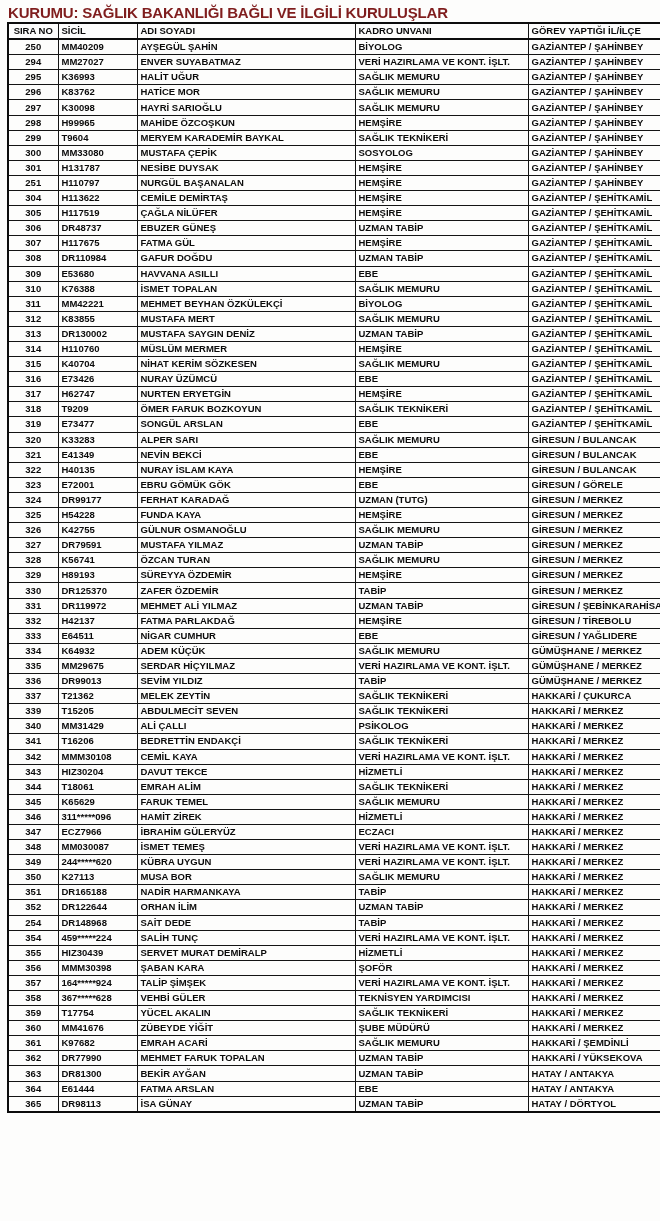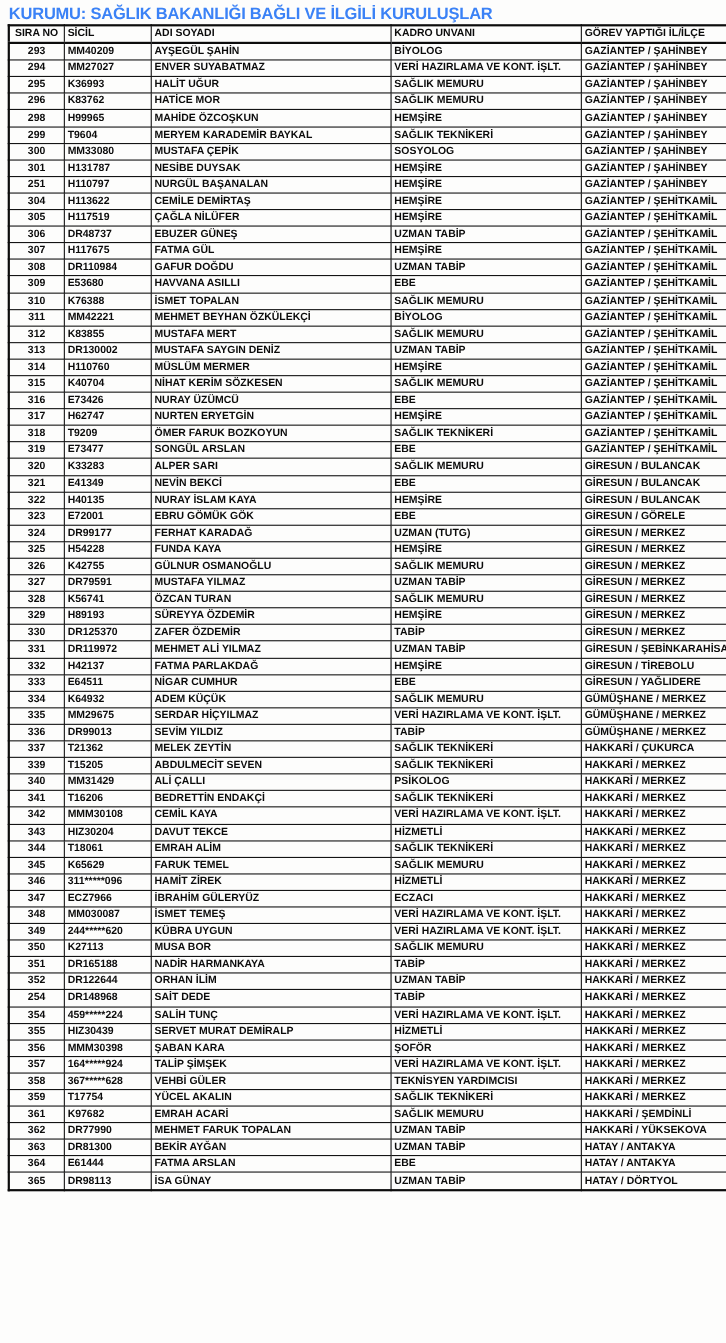--- a/index.html
+++ b/index.html
@@ -11,21 +11,21 @@
   .page {
     position: relative;
     width: 660px;
     height: 1221px;
     background: #fdfdfc;
     overflow: hidden;
   }
   .doc-title {
     font-size: 15px;
     font-weight: bold;
-    color: #3b82f6;
+    color: #7f1d1d;
     padding: 4px 0 1px 8px;
     letter-spacing: -0.2px;
     white-space: nowrap;
   }
   table.personnel {
     border-collapse: collapse;
     table-layout: fixed;
     margin-left: 7px;
     width: 653px;
     border: 2px solid #0c0c0c;
@@ -76,21 +76,21 @@
       <tr>
         <th class="sira">SIRA NO</th>
         <th>SİCİL</th>
         <th>ADI SOYADI</th>
         <th>KADRO UNVANI</th>
         <th>GÖREV YAPTIĞI İL/İLÇE</th>
       </tr>
     </thead>
     <tbody>
         <tr>
-          <td class="sira">293</td>
+          <td class="sira">250</td>
           <td>MM40209</td>
           <td>AYŞEGÜL ŞAHİN</td>
           <td>BİYOLOG</td>
           <td>GAZİANTEP / ŞAHİNBEY</td>
         </tr>
         <tr>
           <td class="sira">294</td>
           <td>MM27027</td>
           <td>ENVER SUYABATMAZ</td>
           <td>VERİ HAZIRLAMA VE KONT. İŞLT.</td>
@@ -100,20 +100,27 @@
           <td class="sira">295</td>
           <td>K36993</td>
           <td>HALİT UĞUR</td>
           <td>SAĞLIK MEMURU</td>
           <td>GAZİANTEP / ŞAHİNBEY</td>
         </tr>
         <tr>
           <td class="sira">296</td>
           <td>K83762</td>
           <td>HATİCE MOR</td>
+          <td>SAĞLIK MEMURU</td>
+          <td>GAZİANTEP / ŞAHİNBEY</td>
+        </tr>
+        <tr>
+          <td class="sira">297</td>
+          <td>K30098</td>
+          <td>HAYRİ SARIOĞLU</td>
           <td>SAĞLIK MEMURU</td>
           <td>GAZİANTEP / ŞAHİNBEY</td>
         </tr>
         <tr>
           <td class="sira">298</td>
           <td>H99965</td>
           <td>MAHİDE ÖZCOŞKUN</td>
           <td>HEMŞİRE</td>
           <td>GAZİANTEP / ŞAHİNBEY</td>
         </tr>
@@ -524,20 +531,27 @@
           <td>HAKKARİ / MERKEZ</td>
         </tr>
         <tr>
           <td class="sira">359</td>
           <td>T17754</td>
           <td>YÜCEL AKALIN</td>
           <td>SAĞLIK TEKNİKERİ</td>
           <td>HAKKARİ / MERKEZ</td>
         </tr>
         <tr>
+          <td class="sira">360</td>
+          <td>MM41676</td>
+          <td>ZÜBEYDE YİĞİT</td>
+          <td>ŞUBE MÜDÜRÜ</td>
+          <td>HAKKARİ / MERKEZ</td>
+        </tr>
+        <tr>
           <td class="sira">361</td>
           <td>K97682</td>
           <td>EMRAH ACARİ</td>
           <td>SAĞLIK MEMURU</td>
           <td>HAKKARİ / ŞEMDİNLİ</td>
         </tr>
         <tr>
           <td class="sira">362</td>
           <td>DR77990</td>
           <td>MEHMET FARUK TOPALAN</td>

